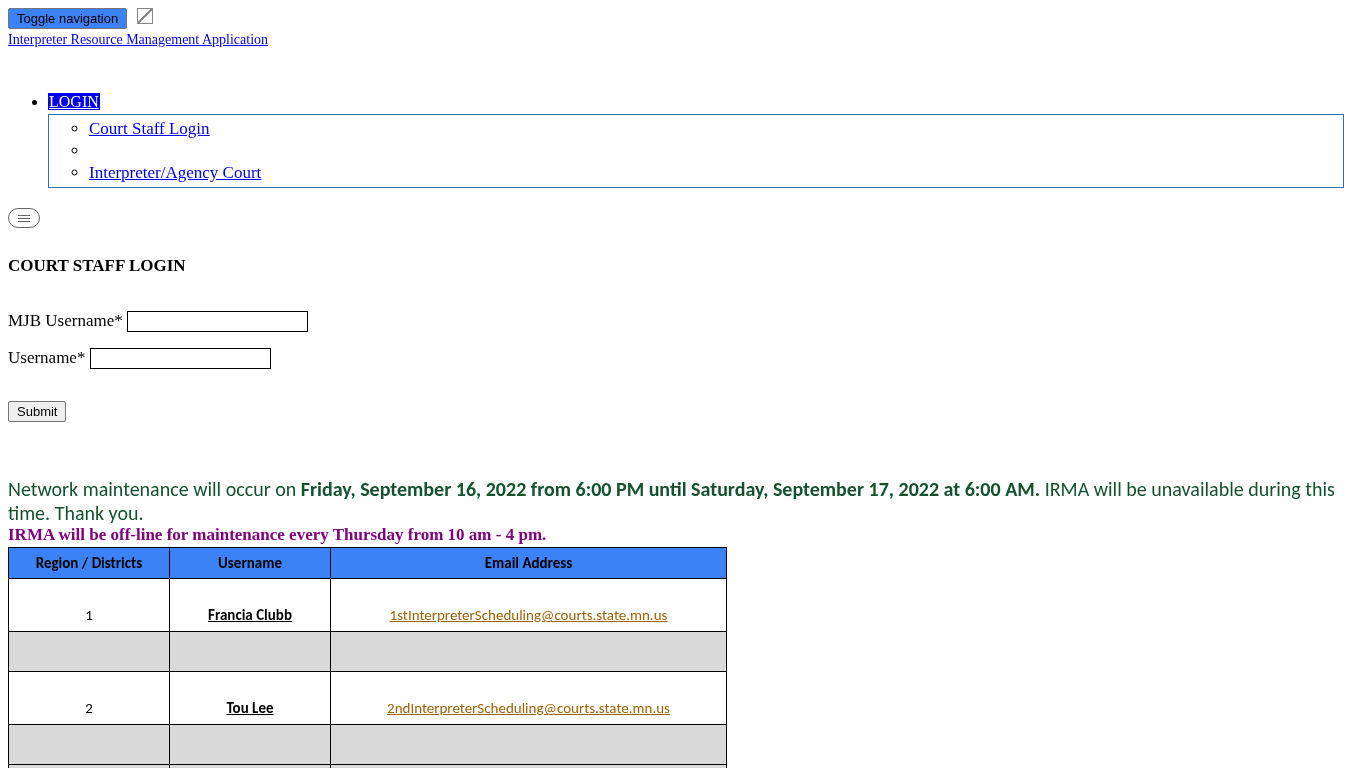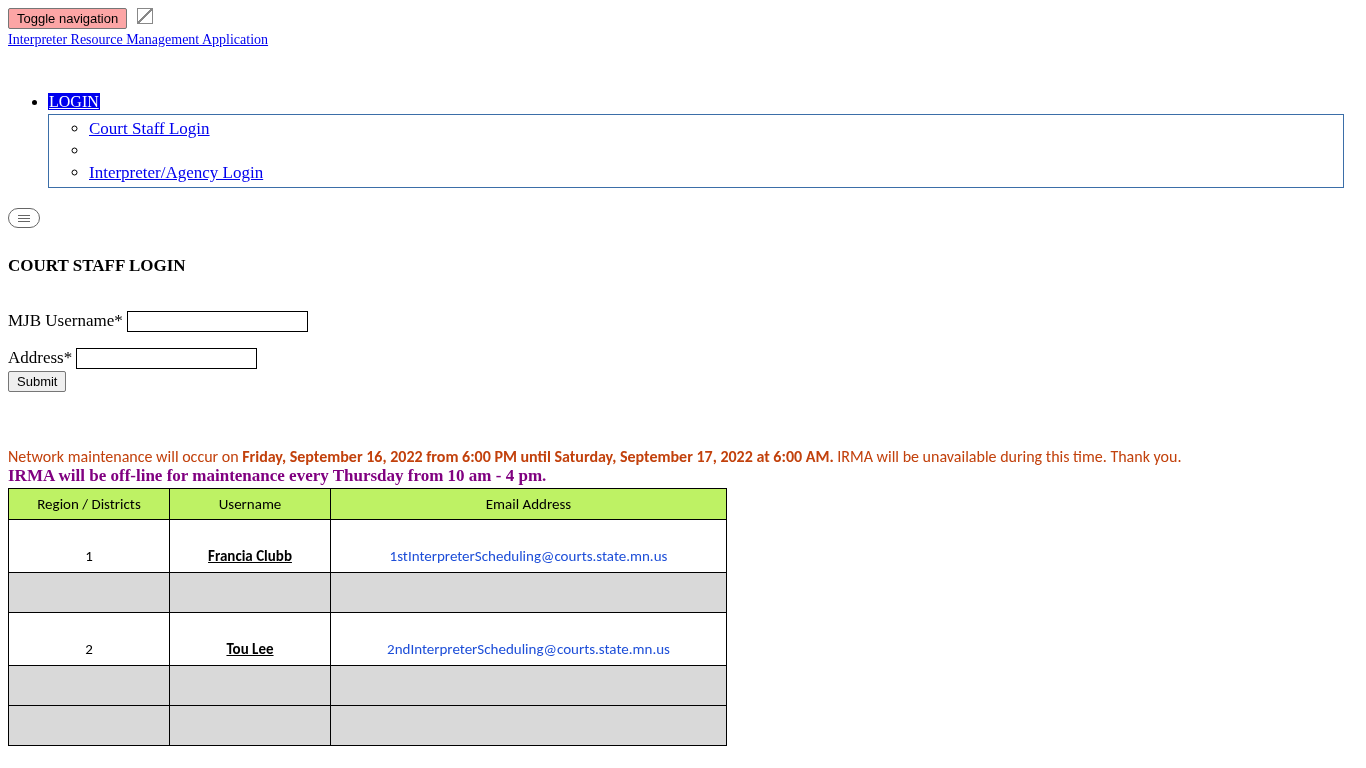--- a/index.html
+++ b/index.html
@@ -10,21 +10,21 @@
     background: #fff;
   }
   .top-row {
     display: block;
     line-height: 1.2;
   }
   .toggle-btn {
     font-family: Arial, sans-serif;
     font-size: 13px;
     padding: 2px 8px;
-    background: #fca5a5;
+    background: #3b82f6;
     border: 1px solid #767676;
     border-radius: 2px;
     cursor: pointer;
     vertical-align: top;
   }
   .broken-img-icon {
     display: inline-block;
     width: 16px;
     height: 16px;
     vertical-align: top;
@@ -119,35 +119,36 @@
   }
   .form-row input {
     font-size: 13px;
     border: 1px solid #000;
     background: #fff;
     height: 17px;
     width: 175px;
     vertical-align: baseline;
   }
   .submit-btn {
+    margin-top: 30px;
     font-family: Arial, sans-serif;
     font-size: 13px;
     padding: 2px 8px;
     background: #efefef;
     border: 1px solid #767676;
     border-radius: 2px;
     cursor: pointer;
   }
   .notice-block {
     margin-top: 55px;
   }
   .notice-line1 {
     font-family: Calibri, Arial, sans-serif;
-    font-size: 16px;
-    color: #c2410c;
+    font-size: 20px;
+    color: #14532d;
   }
   .notice-line1 .bold { font-weight: bold; }
   .notice-line2 {
     font-family: Garamond, Georgia, 'Times New Roman', serif;
     font-size: 17px;
     font-weight: bold;
     color: #800080;
     margin-top: 0px;
   }
   table.contacts {
@@ -156,70 +157,70 @@
     font-family: Calibri, Arial, sans-serif;
     font-size: 15px;
   }
   table.contacts th, table.contacts td {
     border: 1px solid #000;
     text-align: center;
     padding: 0;
     vertical-align: middle;
   }
   table.contacts thead th {
-    background: #bef264;
-    font-weight: normal;
+    background: #3b82f6;
+    font-weight: bold;
     height: 30px;
   }
   .col-region { width: 160px; }
   .col-contact { width: 160px; }
   .col-email { width: 395px; }
   tr.data-row td { height: 45px; vertical-align: bottom; padding-bottom: 7px; }
   tr.spacer-row td { height: 36px; background: #d9d9d9; vertical-align: bottom; padding-bottom: 3px;}
   .contact-bold { font-weight: bold; text-decoration: underline; }
-  .email-link { color: #1d4ed8; cursor: pointer; }
+  .email-link { color: #a16207; text-decoration: underline; cursor: pointer; }
 </style>
 </head>
 <body>
 
 
 
 <div class="top-row">
   <button class="toggle-btn">Toggle navigation</button>
   <span class="broken-img-icon"></span>
   <a class="app-title">Interpreter Resource Management Application</a>
 </div>
 
 <ul class="nav-root">
   <li>
     <a class="login-link">LOGIN</a>
     <div class="submenu-box">
       <ul class="nav-sub">
         <li><a class="sub-link">Court Staff Login</a></li>
         <li></li>
-        <li><a class="sub-link">Interpreter/Agency Login</a></li>
+        <li><a class="sub-link">Interpreter/Agency Court</a></li>
       </ul>
     </div>
   </li>
 </ul>
 
 <div class="burger">
   <span></span>
     <span></span>
     <span></span>
 </div>
 
 <h3 class="page-title">COURT STAFF LOGIN</h3>
 
 <div class="form-row">
   <span>MJB Username*</span>
   <input type="text" style="">
 </div>
 <div class="form-row">
-  <span>Address*</span>
+  <span>Username*</span>
   <input type="password" style="">
 </div>
 
 <button class="submit-btn">Submit</button>
 
 <div class="notice-block">
   <div class="notice-line1">
     <span>Network maintenance will occur on </span><span class="bold">Friday, September 16, 2022 from 6:00 PM until Saturday, September 17, 2022 at 6:00 AM.</span><span>  IRMA will be unavailable during this time.  Thank you.</span>
   </div>
   <div class="notice-line2">IRMA will be off-line for maintenance every Thursday from 10 am - 4 pm.</div>

